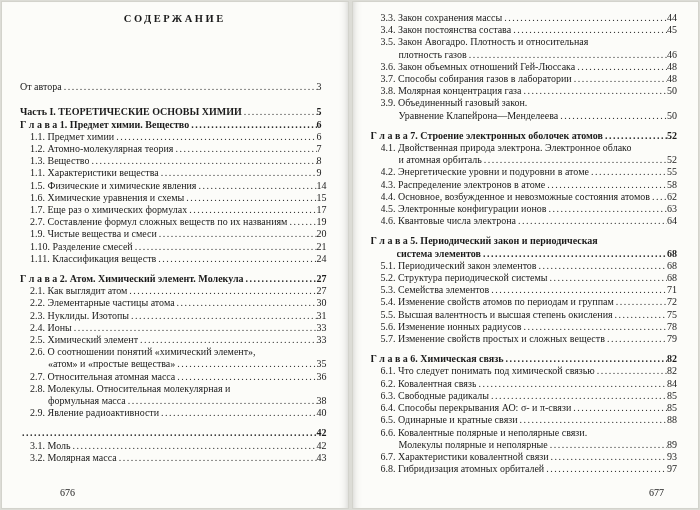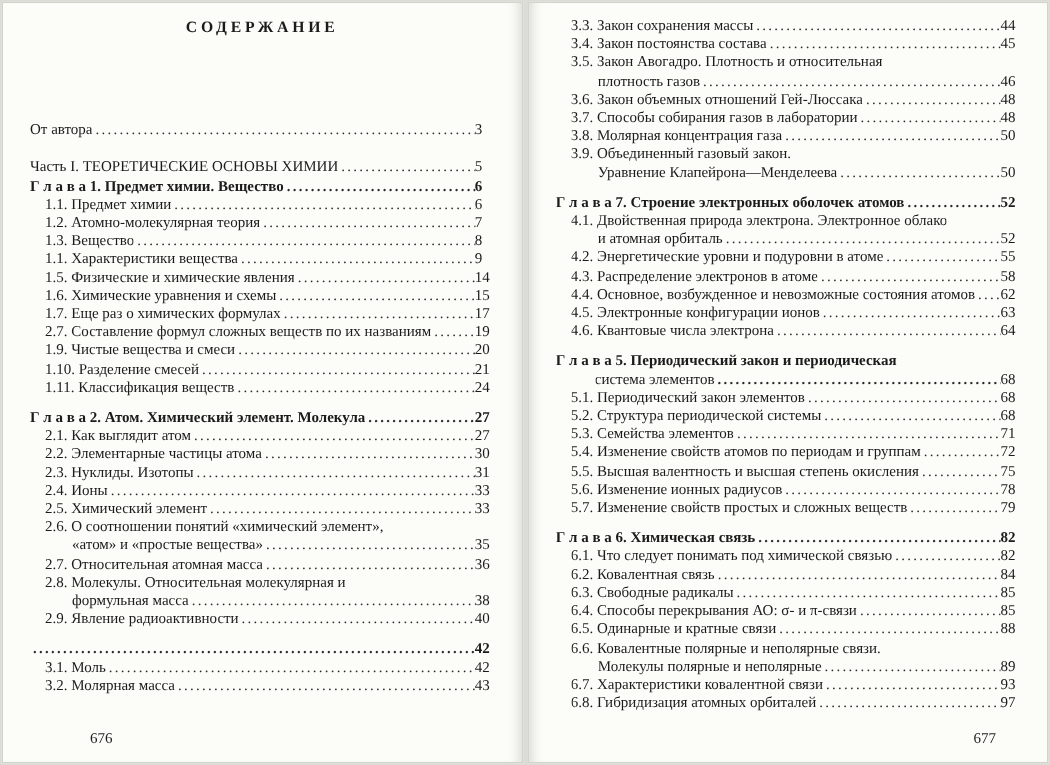--- a/index.html
+++ b/index.html
@@ -19,27 +19,27 @@
   .page.left{box-shadow:inset -8px 0 10px -9px rgba(0,0,0,.25);}
   .page.right{box-shadow:inset 8px 0 10px -9px rgba(0,0,0,.25);}
   .toc-heading{
     text-align:center;font-weight:bold;letter-spacing:2.5px;
     font-size:10.5px;margin-top:2px;
   }
   .left .toc-body{margin-top:56px;}
   .right .toc-body{margin-top:1px;}
   .entry{margin:0;}
   .entry.gap{margin-top:8px;}
-  .entry.part{margin-top:13px;font-weight:normal;}
+  .entry.part{margin-top:13px;font-weight:bold;}
   .entry.chapter{font-weight:bold;}
   .entry.sub{margin-left:10px;}
   .line{display:flex;align-items:baseline;}
   .line .text{flex:0 1 auto;white-space:nowrap;overflow:hidden;}
   .cont{margin-left:18px;}
-  .chapter .cont{margin-left:26px;font-weight:normal;}
+  .chapter .cont{margin-left:26px;font-weight:bold;}
   .dots{
     flex:1 1 0;min-width:0;overflow:hidden;white-space:nowrap;
     letter-spacing:1.5px;padding:0 2px;color:#2a2a2a;font-weight:normal;
   }
   .chapter .dots{font-weight:bold;}
   .dots::after{content:"......................................................................................................................";}
   .num{flex:0 0 auto;min-width:13px;}
   .footer{position:absolute;bottom:9px;font-size:10px;color:#1b1b1b;}
   .left .footer{left:18px;padding-left:40px;}
   .right .footer{right:34px;}

